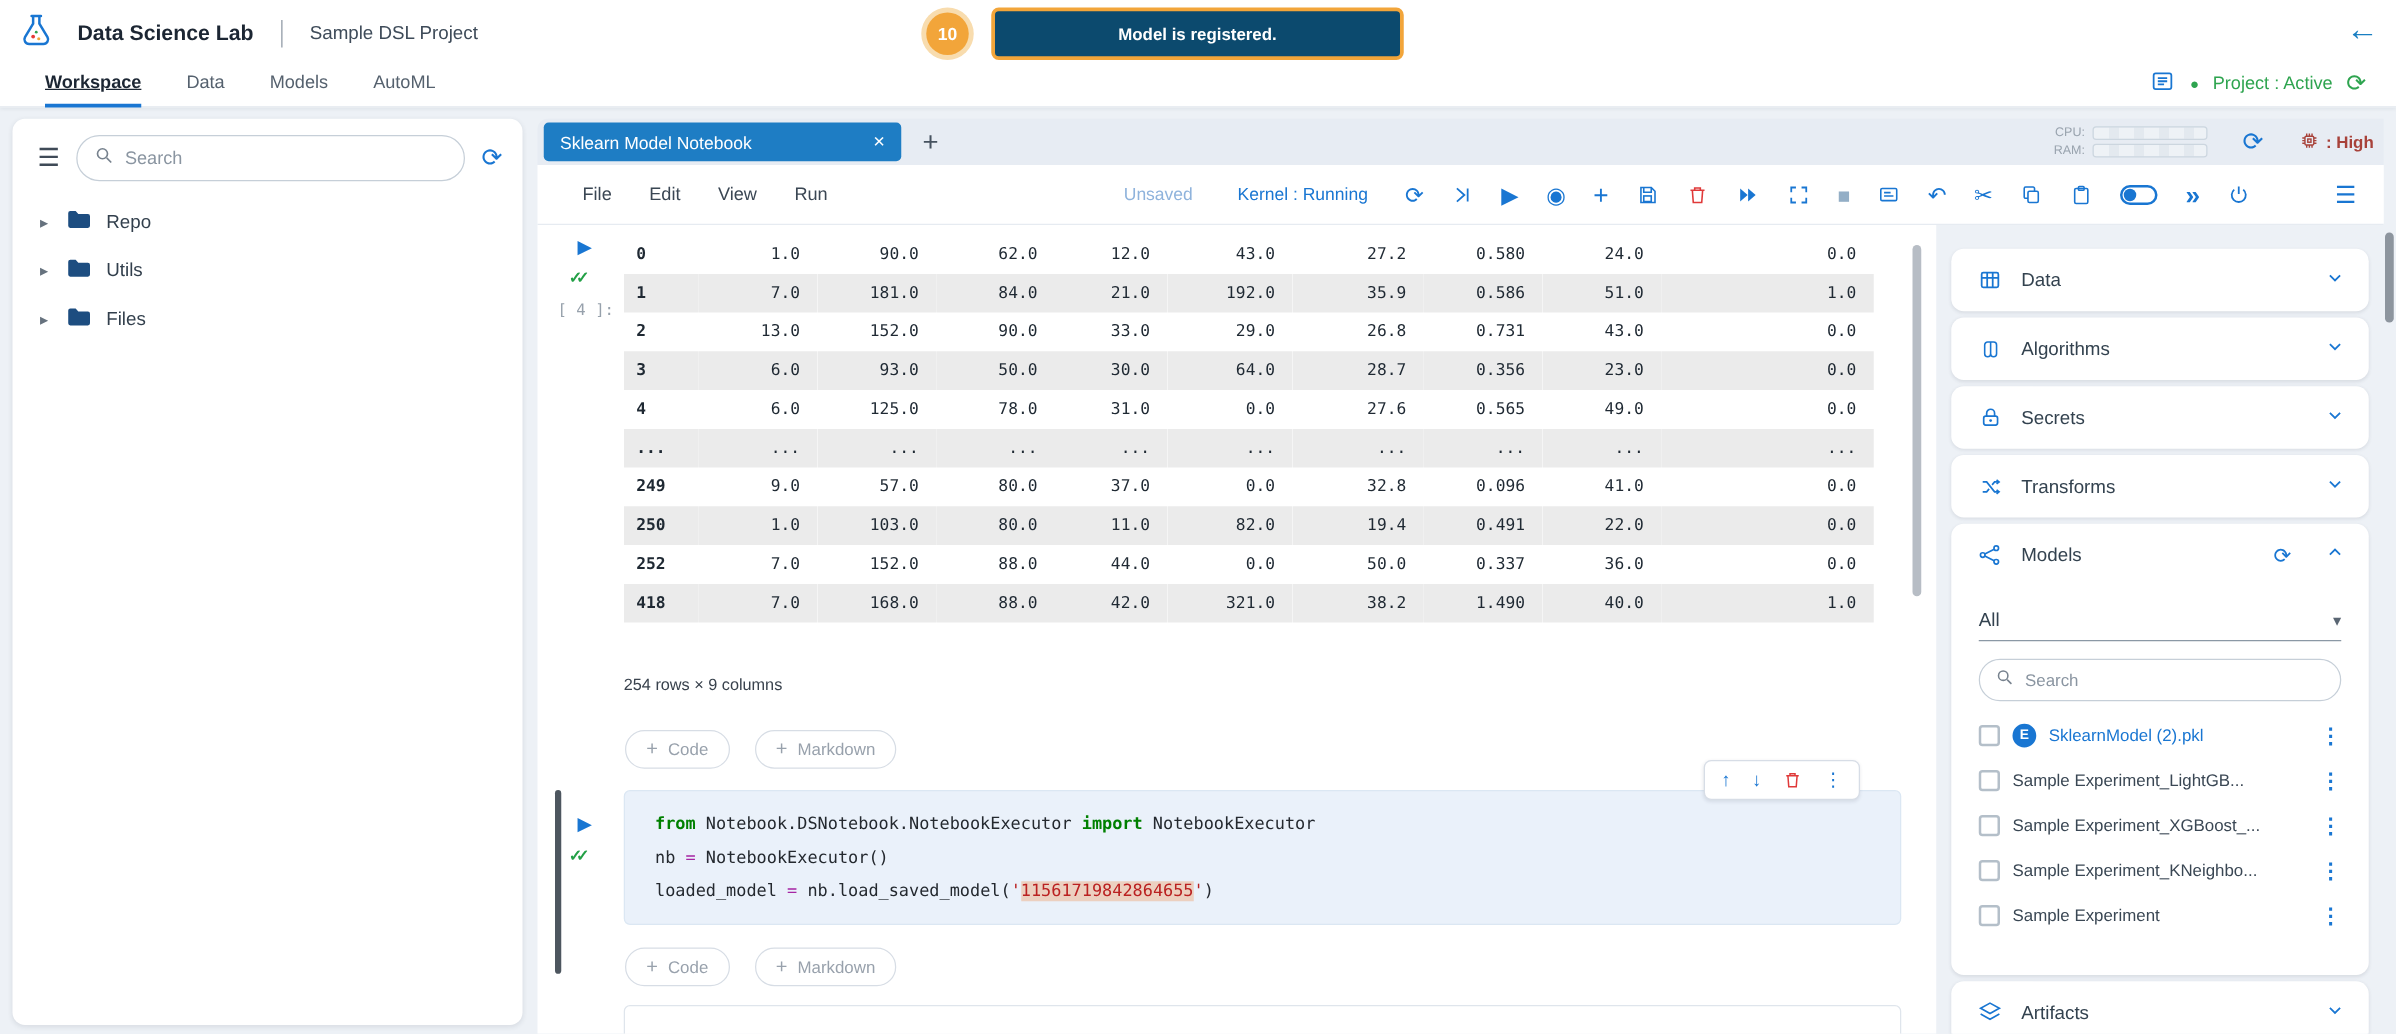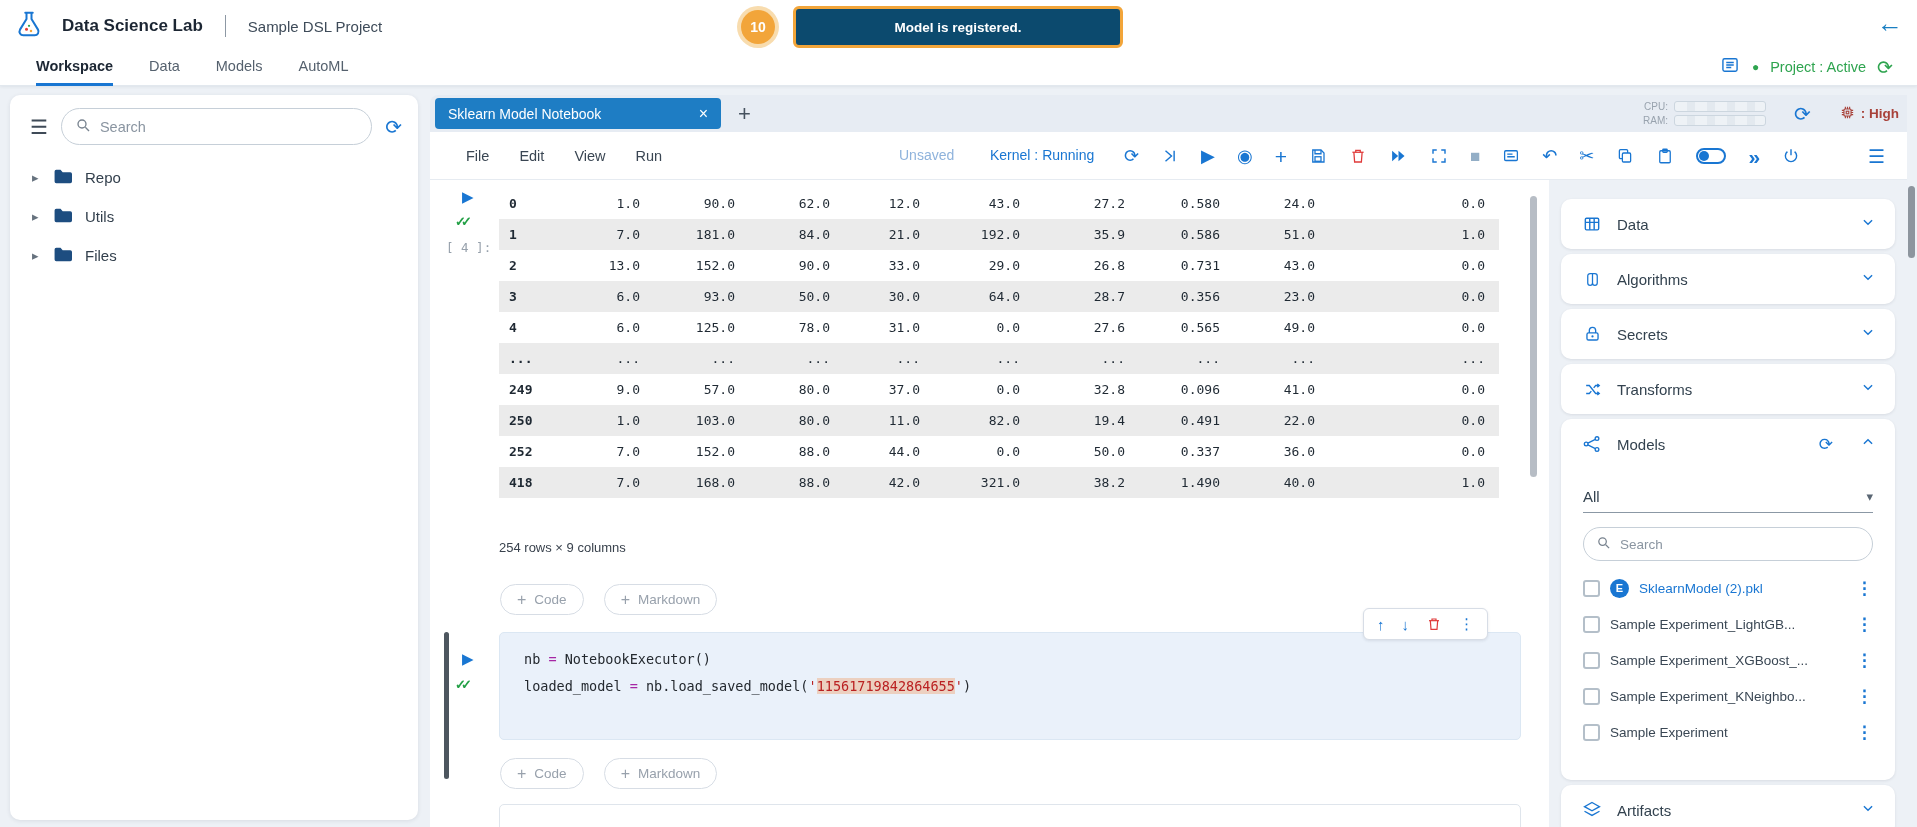--- a/index.html
+++ b/index.html
@@ -18,21 +18,21 @@
   .toast-box { width:330px; height:42px; background:#0c4a6e; border:3px solid #f2a53a; border-radius:6px;
                display:flex; align-items:center; justify-content:center; color:#fff; font-size:13.5px; font-weight:bold; }
   .back-arrow { position:absolute; right:14px; top:8px; font-size:26px; color:#1a7fc2; cursor:pointer; }
 
   
   .navbar { position:absolute; left:0; top:48px; width:1917px; height:38px; background:#fff;
             border-bottom:1px solid #e2e8ee; box-shadow:0 1px 3px rgba(20,40,60,.07); z-index:4; }
   .nav-tabs { position:absolute; left:36px; top:0; height:38px; display:flex; gap:36px; }
   .nav-tab { height:100%; display:flex; align-items:center; font-size:14.5px; color:#55616e;
              border-bottom:3px solid transparent; cursor:pointer; }
-  .nav-tab.active { color:#1c2633; font-weight:bold; border-bottom-color:#1976d2; }
+  .nav-tab.active { color:#1c2633; font-weight:bold; border-bottom-color:#1976d2;text-decoration:underline; }
   .nav-right { position:absolute; right:24px; top:0; height:38px; display:flex; align-items:center; gap:11px; }
   .status-dot { color:#2ea44f; font-size:12px; }
   .project-status { color:#2ea44f; font-size:14.5px; }
   .nav-refresh { color:#2ea44f; font-size:19px; cursor:pointer; }
 
   
   .left-card { position:absolute; left:10px; top:95px; width:408px; height:725px; background:#fff;
                border-radius:10px; box-shadow:0 1px 4px rgba(30,40,60,.10); }
   .sidebar-top { display:flex; align-items:center; padding:13px 16px 9px 20px; gap:13px; }
   .hamburger { font-size:20px; color:#3f4a57; cursor:pointer; }
@@ -511,20 +511,21 @@
         </svg>
     </span>
     <span class="ct-icon">⋮</span>
   </div>
 
   <div class="sel-bar"></div>
   <span class="gutter-run" style="left:32px; top:470px;">▶</span>
   <span class="gutter-checks" style="left:25px; top:497px;">✓✓</span>
   <div class="code-cell">
     <div class="code-editor">
+        <div class="code-line"><span class="tok-kw">from </span><span class="tok-plain">Notebook.DSNotebook.NotebookExecutor </span><span class="tok-kw">import </span><span class="tok-plain">NotebookExecutor</span></div>
         <div class="code-line"><span class="tok-plain">nb </span><span class="tok-op">=</span><span class="tok-plain"> NotebookExecutor()</span></div>
         <div class="code-line"><span class="tok-plain">loaded_model </span><span class="tok-op">=</span><span class="tok-plain"> nb.load_saved_model(</span><span class="tok-str">'</span><span class="tok-strhl">11561719842864655</span><span class="tok-str">'</span><span class="tok-plain">)</span></div>
       </div>
   </div>
 
   <div class="add-row" style="left:70px; top:578px;">
     <button class="add-btn">
       <span class="plus">+</span>
       <span>Code</span>
     </button>

